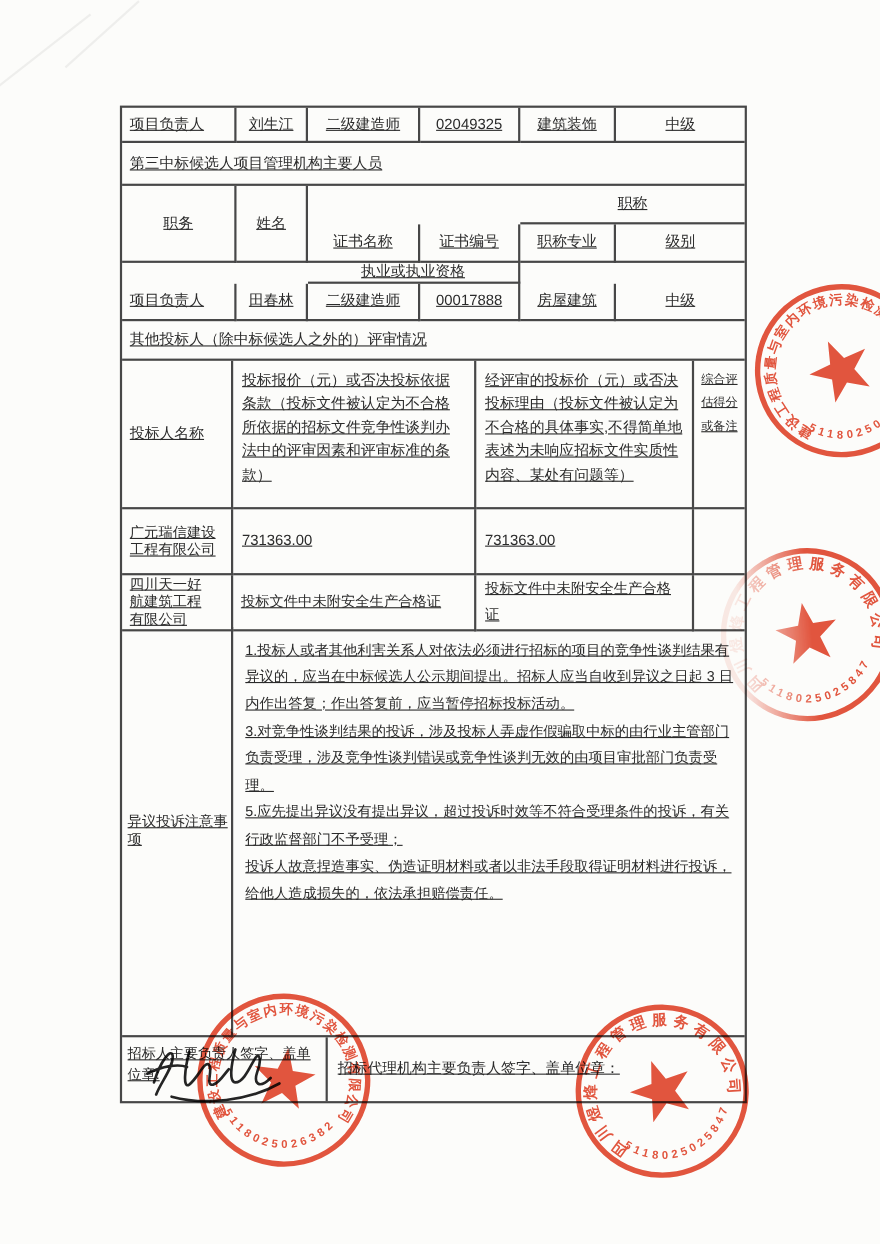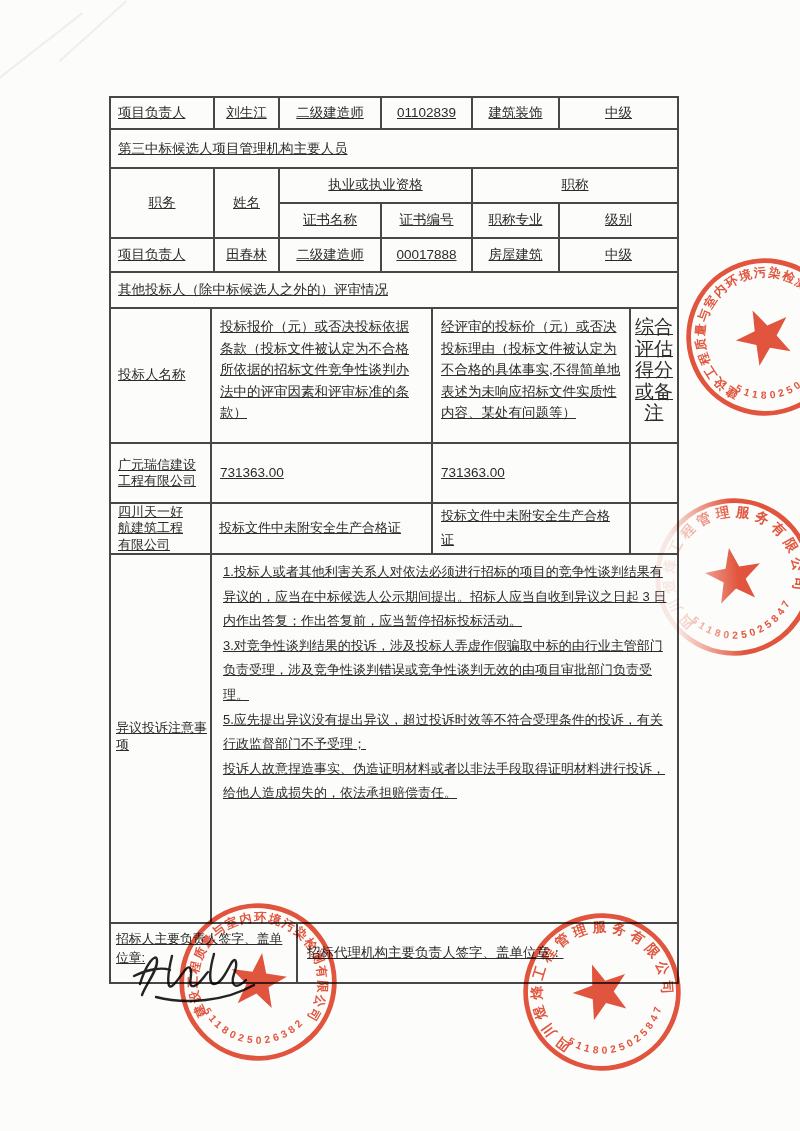--- a/index.html
+++ b/index.html
@@ -30,21 +30,21 @@
   .full { border-bottom:2px solid #474747; display:flex; align-items:center; padding-left:7px;text-align:right; }
 
   .span2r { grid-row:1 / 3; }
   .hd-qual { grid-column:3 / 5; }
   .hd-title { grid-column:5 / 7; }
 
   .topcell { align-items:flex-start; justify-content:flex-start; text-align:left;
              padding:7px 8px 0 8px; font-size:13.5px; line-height:21.5px; display:block; }
   .col2pad { padding-right:16px; }
   .bidname { font-size:13px; text-wrap:balance; padding-right:4px; }
-  .misc { display:block; padding:7px 4px 0 4px; font-size:19px; line-height:21.5px; text-align:center; }
+  .misc { display:block; padding:7px 4px 0 4px; font-size:11px; line-height:21.5px; text-align:center; }
 
   .notice-label { font-size:13px; padding:0 2px 0 5px; text-align:left; justify-content:flex-start; }
   .notice-body { display:block; text-align:left; padding:9px 10px 0 11px; font-size:13px; line-height:24.6px; }
   .notice-body p { margin:0; }
 
   .foot-left { display:block; text-align:left; font-size:12.8px; line-height:19px; padding:5px 1px 0 5px; }
   .foot-right { justify-content:flex-start; text-align:left; padding-left:9px; font-size:13.5px; }
 
   .seal { position:absolute; width:176px; height:176px; mix-blend-mode:multiply; opacity:0.92; pointer-events:none; }
   .seal text { font-family:"Liberation Sans","DejaVu Sans",sans-serif; font-weight:bold; }
@@ -58,32 +58,32 @@
 <div class="page">
   <div class="fold fold1"></div>
   <div class="fold fold2"></div>
 
   <div class="tbl">
 
     <div class="g g1" style="height:32px">
       <div class="c l">项目负责人</div>
       <div class="c">刘生江</div>
       <div class="c">二级建造师</div>
-      <div class="c">01102839</div>
+      <div class="c">02049325</div>
       <div class="c">建筑装饰</div>
       <div class="c nr">中级</div>
     </div>
 
     <div class="full" style="height:39px">第三中标候选人项目管理机构主要人员</div>
 
     <div class="g ghdr">
       <div class="c span2r">职务</div>
       <div class="c span2r" style="grid-column:2">姓名</div>
+      <div class="c hd-title nr">职称</div>
       <div class="c hd-qual">执业或执业资格</div>
-      <div class="c hd-title nr">职称</div>
       <div class="c" style="grid-column:3;grid-row:2">证书名称</div>
       <div class="c" style="grid-column:4;grid-row:2">证书编号</div>
       <div class="c" style="grid-column:5;grid-row:2">职称专业</div>
       <div class="c nr" style="grid-column:6;grid-row:2">级别</div>
     </div>
 
     <div class="g g1" style="height:34px">
       <div class="c l">项目负责人</div>
       <div class="c">田春林</div>
       <div class="c">二级建造师</div>

